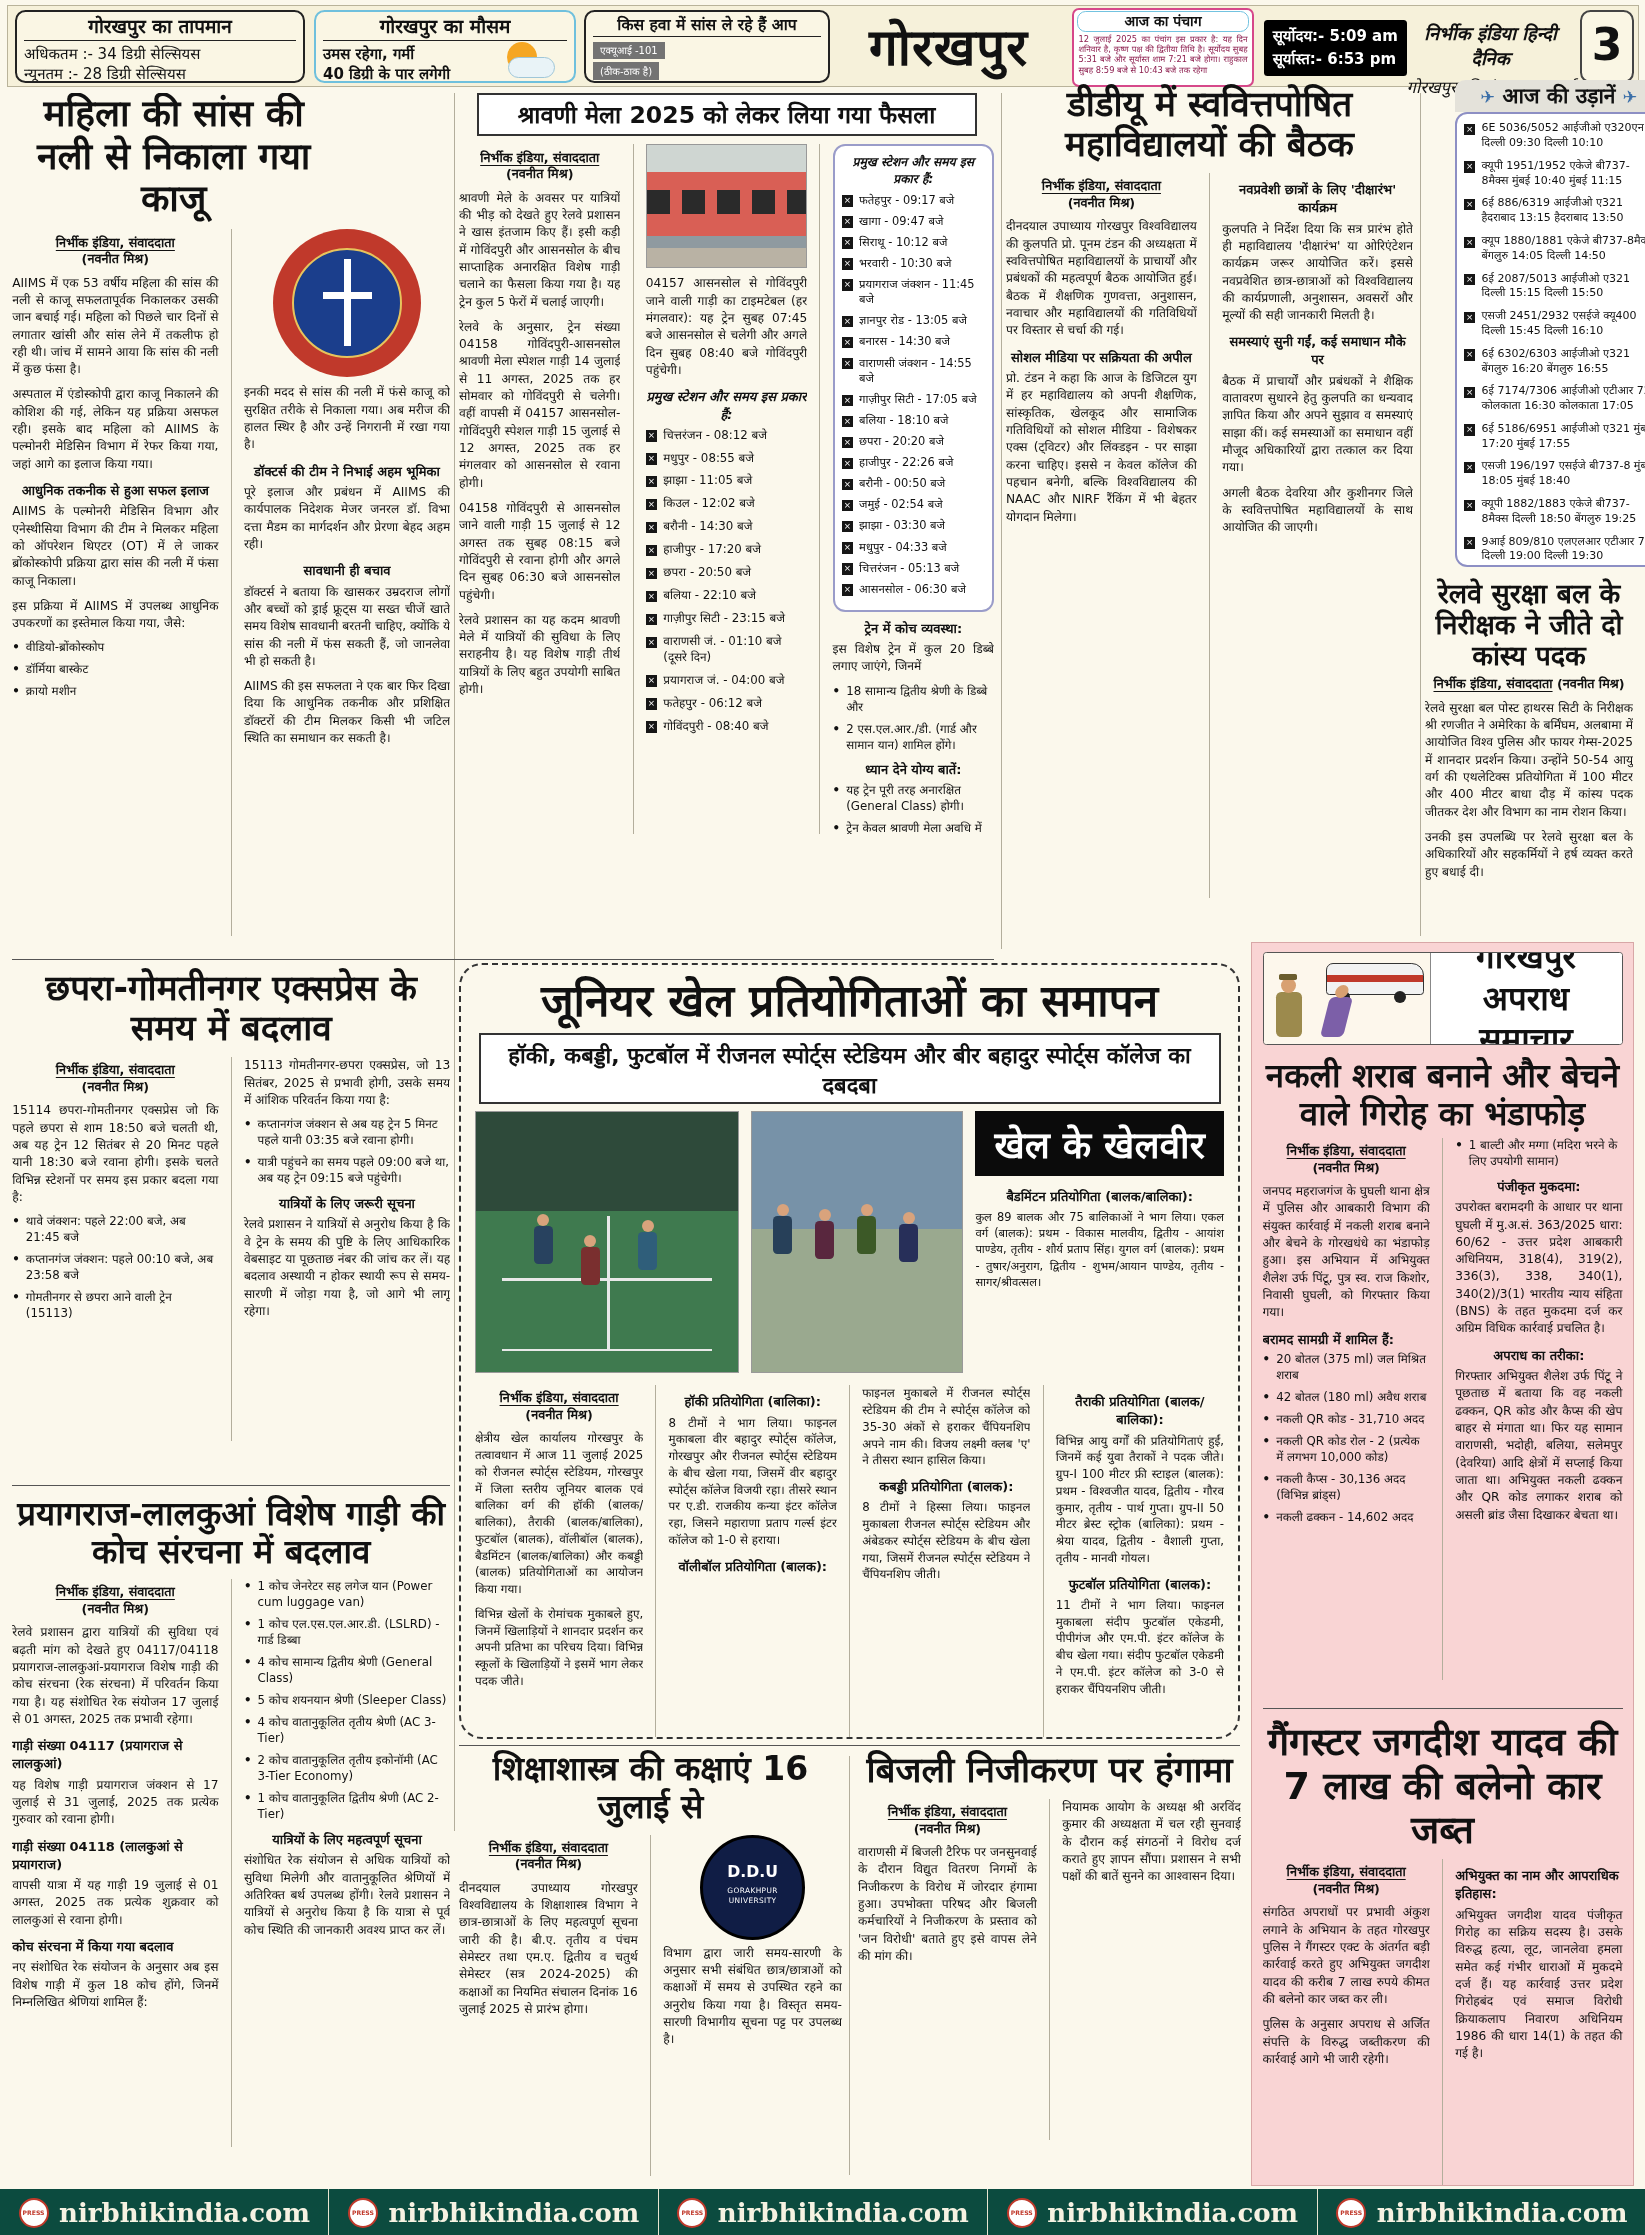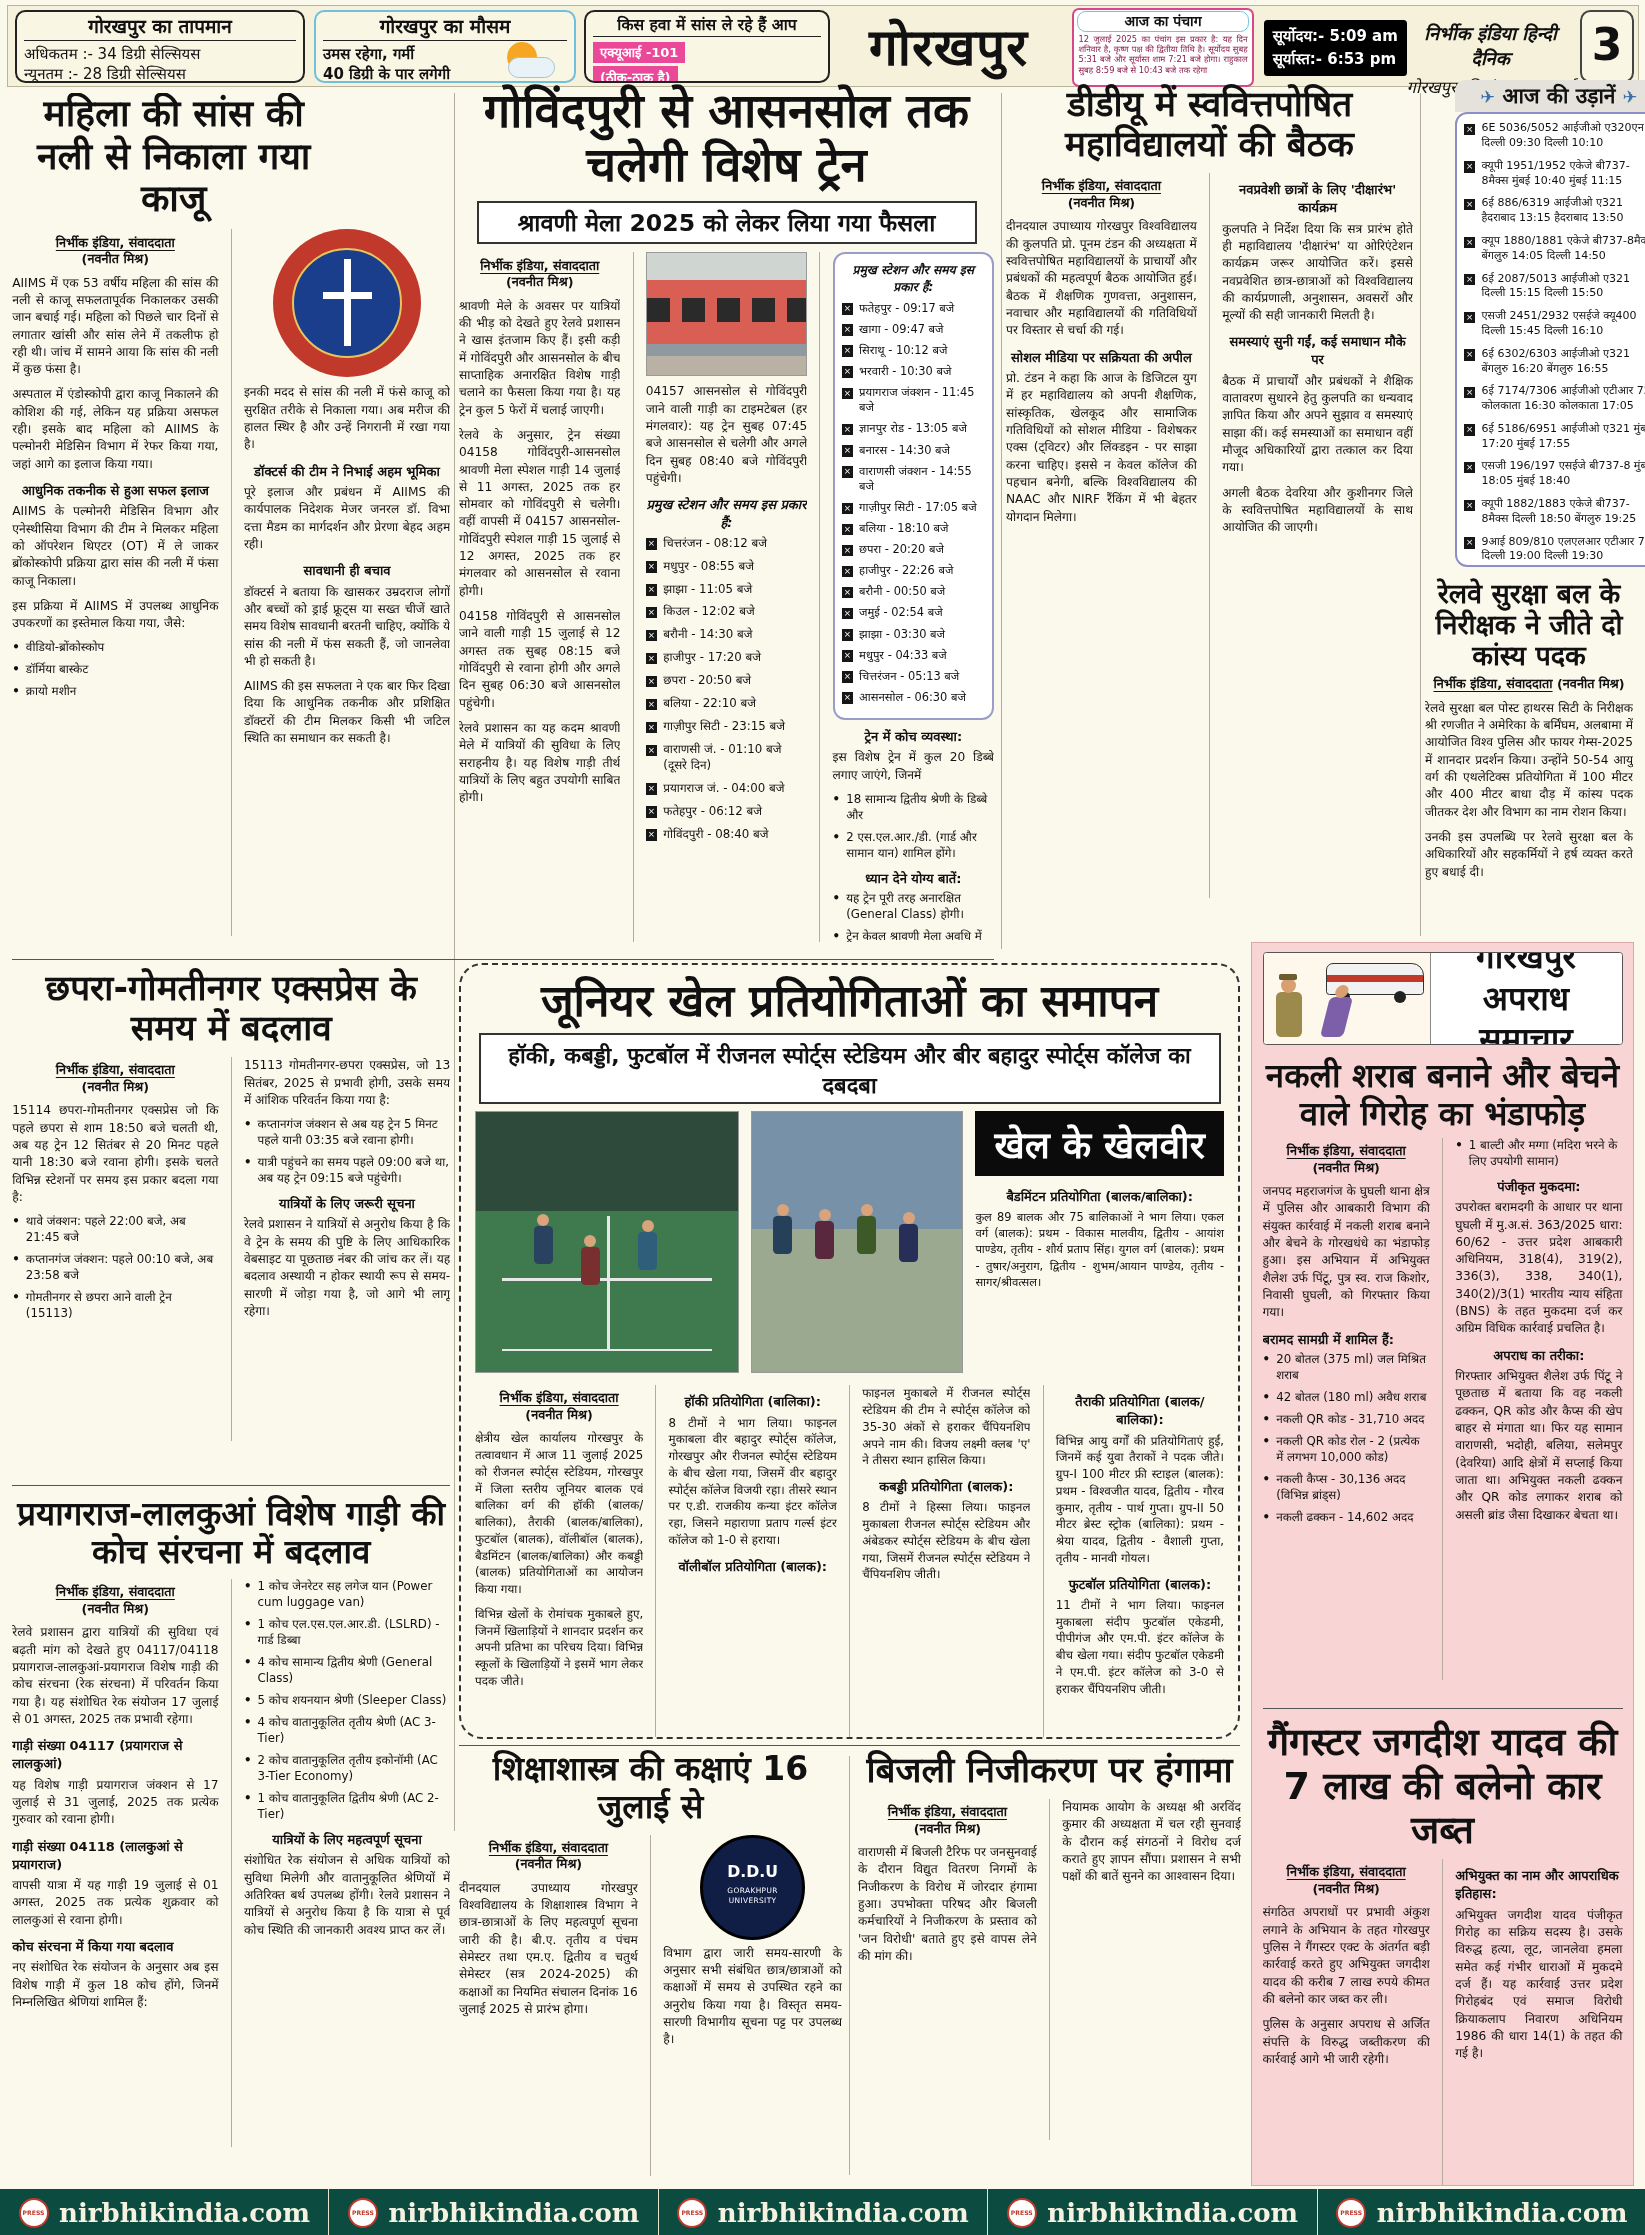--- a/index.html
+++ b/index.html
@@ -3,21 +3,21 @@
 <meta charset="utf-8">
 <style>
   html,body{margin:0;padding:0;background:#777;}
   .page{position:relative;width:1646px;height:2236px;background:#fbf8ec;font-family:"DejaVu Sans",sans-serif;color:#111;overflow:hidden;}
   .abs{position:absolute;box-sizing:border-box;}
   
   .strip{background:#f6f1da;border:0.9px solid #b9b39a;}
   .hbox{position:absolute;box-sizing:border-box;border:2.6px solid #222;border-radius:10.5px;background:#faf6e4;padding:1.7px 7px;overflow:hidden;}
   .hbox .t{font-weight:bold;font-size:19px;text-align:center;border-bottom:1.7px solid #222;padding-bottom:0.9px;margin-bottom:2.6px;white-space:nowrap;}
   .hline{font-size:15px;line-height:1.35;white-space:nowrap;}
-  .chip{display:inline-block;background:#ec4899;color:#fff;font-weight:bold;font-size:13px;padding:1.7px 7px;margin:1.7px 0;}
+  .chip{display:inline-block;background:#737373;color:#fff;font-weight:normal;font-size:10px;padding:1.7px 7px;margin:1.7px 0;}
   .mast{font-weight:bold;font-size:51px;letter-spacing:0.9px;text-align:center;line-height:1.0;}
   .panch{border:2.6px solid #d6488a;border-radius:7px;background:#fff;padding:2.6px 4.4px;color:#8d1f4f;font-size:8.3px;line-height:1.25;text-align:justify;overflow:hidden;}
   .panch .pt{color:#111;font-weight:bold;font-size:14px;text-align:center;border:1.7px solid #73c3e0;border-radius:8.7px;background:#fff;margin:-1.7px -1.7px 1.7px;padding:0.9px 0;}
   .sunchip{background:#000;color:#fff;font-weight:bold;font-size:15px;line-height:1.5;padding:5.2px 8.7px;border-radius:3.5px;white-space:nowrap;}
   .pno{border:2.6px solid #444;border-radius:10.5px;background:#faf6e4;font-size:44px;font-weight:bold;text-align:center;line-height:66px;}
   
   .hl{font-weight:bold;text-align:center;line-height:1.15;}
   .kick{border:2.2px solid #333;background:#fff;font-weight:bold;text-align:center;}
   .by{font-weight:bold;text-align:center;font-size:12.7px;line-height:1.3;margin:5.2px 0 7px;}
   .by u{text-underline-offset:2.6px;}
@@ -162,21 +162,20 @@
         <div class="sh">डॉक्टर्स की टीम ने निभाई अहम भूमिका</div>
         <div class="p">पूरे इलाज और प्रबंधन में AIIMS की कार्यपालक निदेशक मेजर जनरल डॉ. विभा दत्ता मैडम का मार्गदर्शन और प्रेरणा बेहद अहम रही।</div>
         <div class="sh">सावधानी ही बचाव</div>
         <div class="p">डॉक्टर्स ने बताया कि खासकर उम्रदराज लोगों और बच्चों को ड्राई फ्रूट्स या सख्त चीजें खाते समय विशेष सावधानी बरतनी चाहिए, क्योंकि ये सांस की नली में फंस सकती हैं, जो जानलेवा भी हो सकती है।</div>
         <div class="p">AIIMS की इस सफलता ने एक बार फिर दिखा दिया कि आधुनिक तकनीक और प्रशिक्षित डॉक्टरों की टीम मिलकर किसी भी जटिल स्थिति का समाधान कर सकती है।</div>
       </div>
     </div>
   </div>
 
   <div class="abs block" style="left:459px;top:84px;width:535px;height:873px;">
-    <div class="hl" style="font-size:47px;">गोविंदपुरी से आसनसोल तक चलेगी विशेष ट्रेन</div>
     <div class="kick" style="font-size:23.6px;margin:8.7px 17.5px;padding:3.5px 0;">श्रावणी मेला 2025 को लेकर लिया गया फैसला</div>
     <div class="cols" style="height:690px;">
       <div class="col">
         <div class="by"><u>निर्भीक इंडिया, संवाददाता</u><br><span>(नवनीत मिश्र)</span></div>
         <div class="p">श्रावणी मेले के अवसर पर यात्रियों की भीड़ को देखते हुए रेलवे प्रशासन ने खास इंतजाम किए हैं। इसी कड़ी में गोविंदपुरी और आसनसोल के बीच साप्ताहिक अनारक्षित विशेष गाड़ी चलाने का फैसला किया गया है। यह ट्रेन कुल 5 फेरों में चलाई जाएगी।</div>
         <div class="p">रेलवे के अनुसार, ट्रेन संख्या 04158 गोविंदपुरी-आसनसोल श्रावणी मेला स्पेशल गाड़ी 14 जुलाई से 11 अगस्त, 2025 तक हर सोमवार को गोविंदपुरी से चलेगी। वहीं वापसी में 04157 आसनसोल-गोविंदपुरी स्पेशल गाड़ी 15 जुलाई से 12 अगस्त, 2025 तक हर मंगलवार को आसनसोल से रवाना होगी।</div>
         <div class="p">04158 गोविंदपुरी से आसनसोल जाने वाली गाड़ी 15 जुलाई से 12 अगस्त तक सुबह 08:15 बजे गोविंदपुरी से रवाना होगी और अगले दिन सुबह 06:30 बजे आसनसोल पहुंचेगी।</div>
         <div class="p">रेलवे प्रशासन का यह कदम श्रावणी मेले में यात्रियों की सुविधा के लिए सराहनीय है। यह विशेष गाड़ी तीर्थ यात्रियों के लिए बहुत उपयोगी साबित होगी।</div>
       </div>
       <div class="col">

